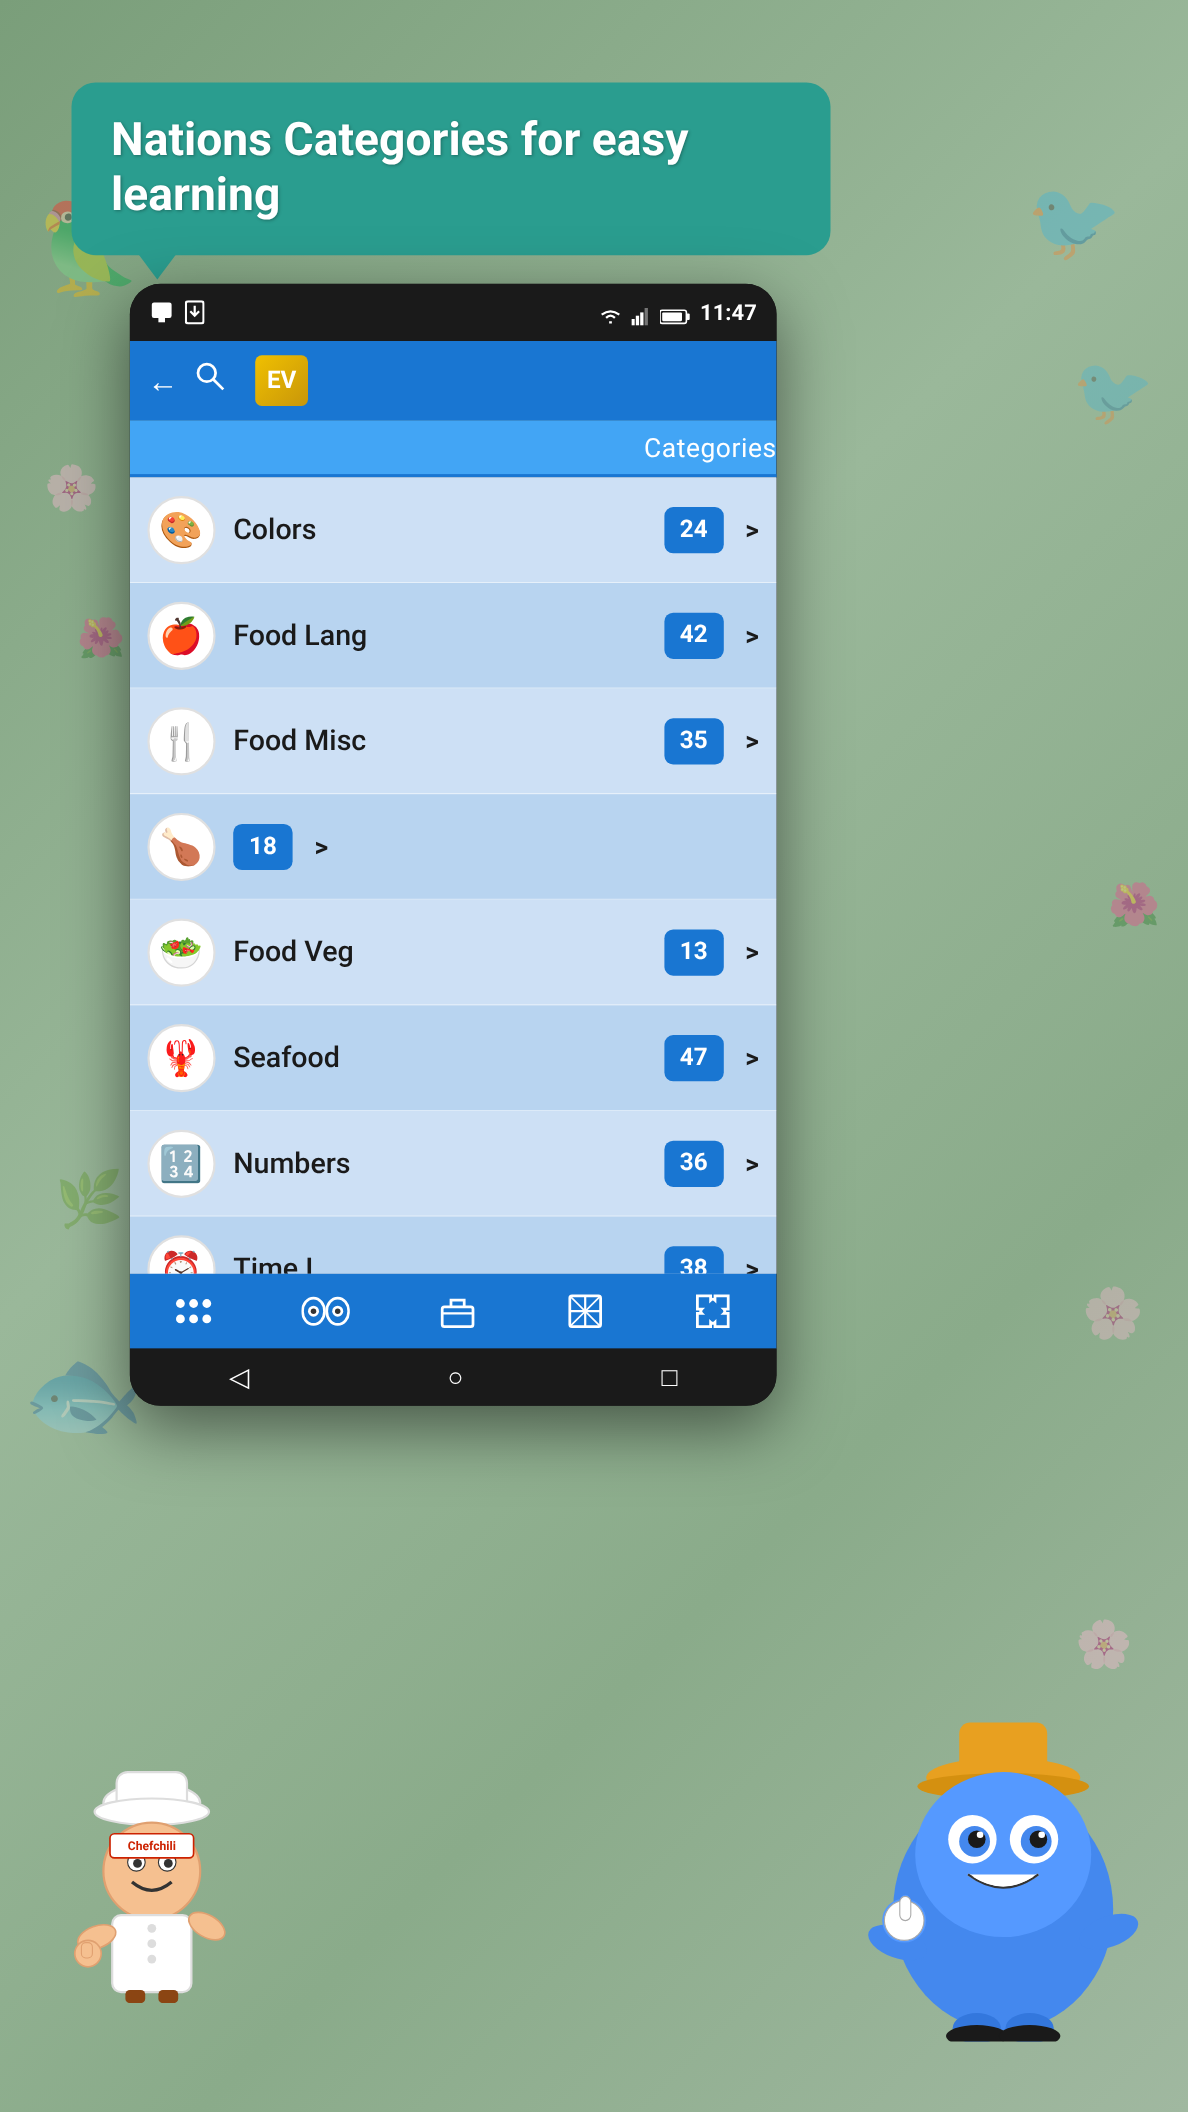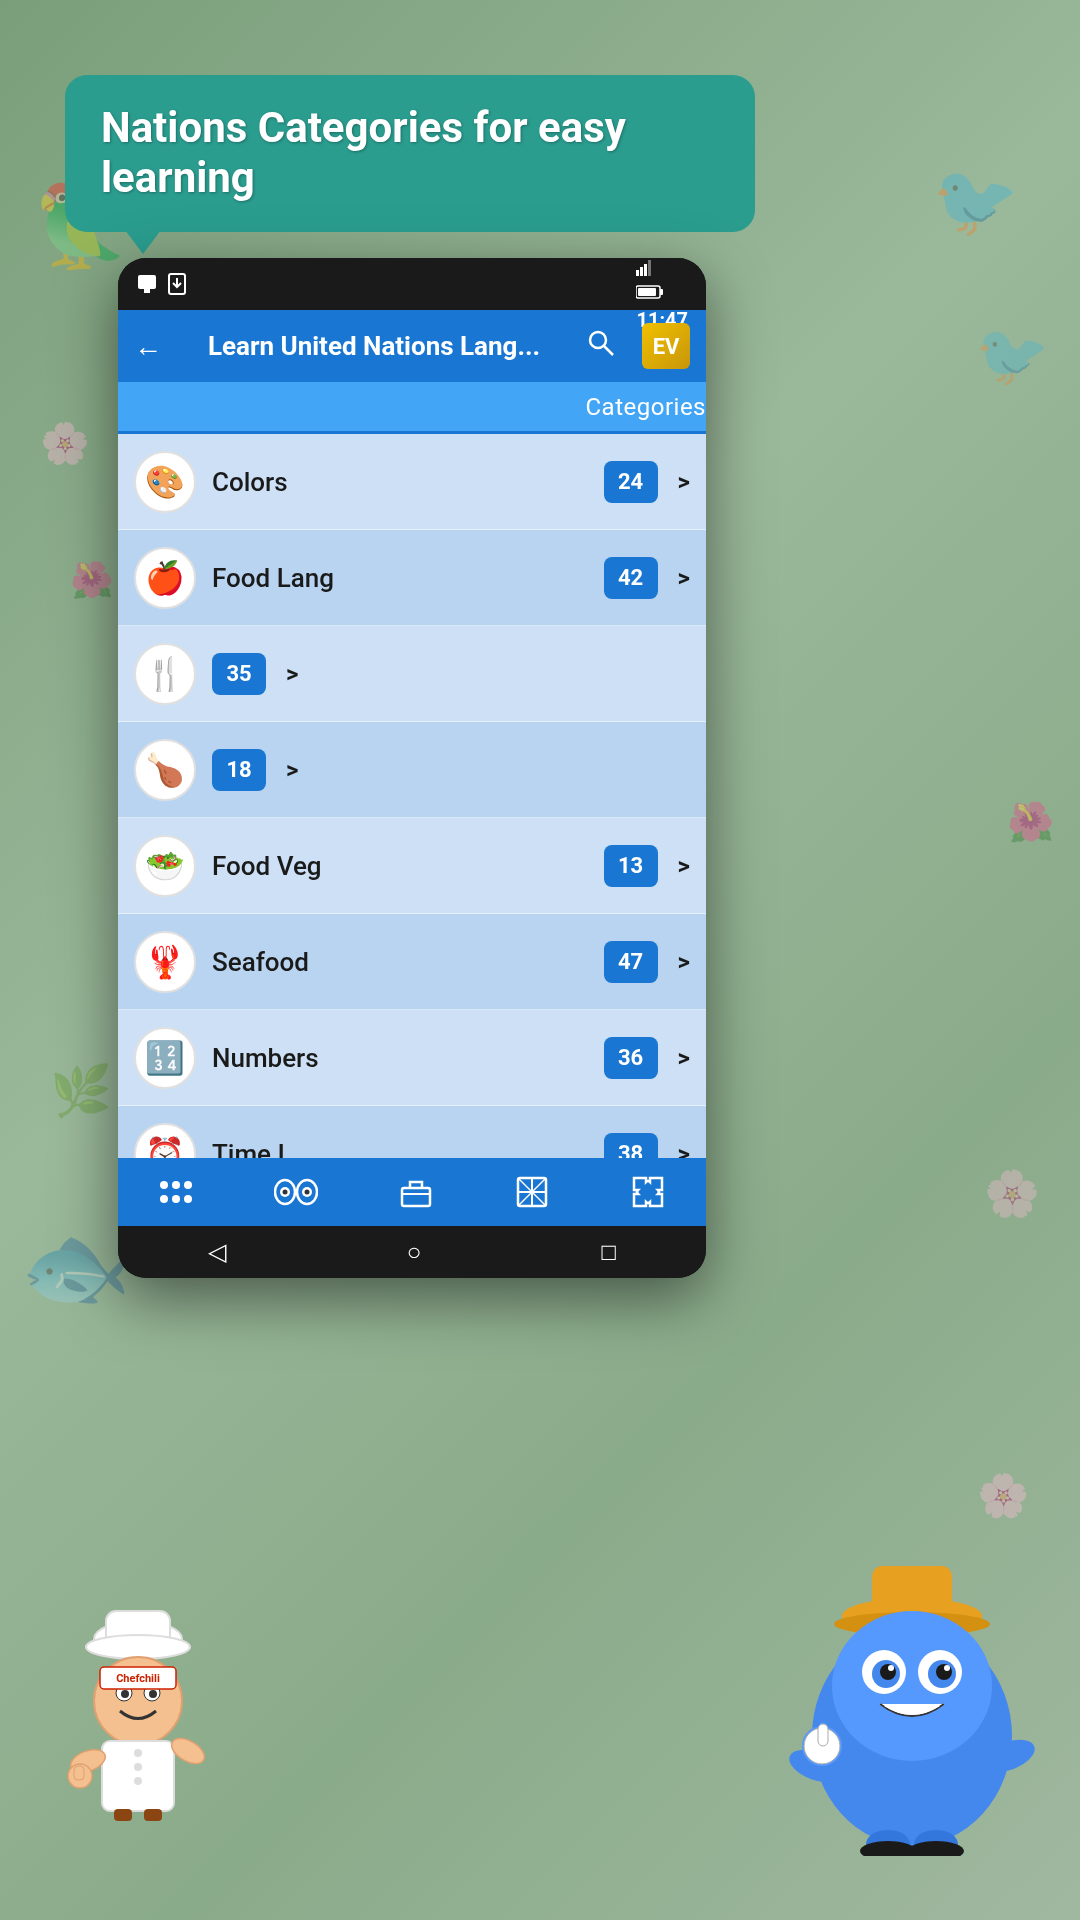--- a/index.html
+++ b/index.html
@@ -75,25 +75,24 @@
       padding: 0 18px;
     }
     .status-bar-left {
       display: flex;
       gap: 10px;
       align-items: center;
     }
     .status-bar-right {
       display: flex;
       gap: 8px;
-      align-items: flex-start;
+      align-items: flex-end;
       color: white;
       font-size: 22px;
       font-weight: bold;
-      flex-direction: column;
     }
 
     
     .app-bar {
       width: 100%;
       height: 72px;
       background: #1976d2;
       display: flex;
       align-items: center;
       padding: 0 16px;
@@ -279,21 +278,20 @@
         <rect x="0" y="2" width="24" height="12" rx="2" fill="none" stroke="white" stroke-width="1.5"></rect>
         <rect x="24" y="5" width="3" height="6" rx="1" fill="white"></rect>
         <rect x="2" y="4" width="18" height="8" rx="1" fill="white"></rect>
       </svg>
       <span style="color:white;font-size:20px;font-weight:bold;">11:47</span>
     </div>
   </div>
 
   <div class="app-bar">
     <span class="app-bar-icon" style="font-size:28px;">←</span>
-    <span class="app-bar-title">Learn United Nations Lang...</span>
     <span class="app-bar-icon">
       <svg width="30" height="30" viewBox="0 0 30 30">
         <circle cx="12" cy="12" r="8" fill="none" stroke="white" stroke-width="2.5"></circle>
         <line x1="18" y1="18" x2="27" y2="27" stroke="white" stroke-width="2.5"></line>
       </svg>
     </span>
     <div style="width:48px;height:46px;background:linear-gradient(135deg,#f0c000,#c8960a);border-radius:6px;display:flex;align-items:center;justify-content:center;margin-left:12px;">
       <span style="color:white;font-size:22px;font-weight:bold;">EV</span>
     </div>
   </div>
@@ -311,20 +309,21 @@
         <span class="item-chevron">&gt;</span>
       </div>
       <div class="list-item">
         <div class="item-icon-circle">🍎</div>
         <span class="item-label">Food Lang</span>
         <div class="item-badge">42</div>
         <span class="item-chevron">&gt;</span>
       </div>
       <div class="list-item">
         <div class="item-icon-circle">🍴</div>
+        <span class="item-label">Food Misc</span>
         <div class="item-badge">35</div>
         <span class="item-chevron">&gt;</span>
       </div>
       <div class="list-item">
         <div class="item-icon-circle">🍗</div>
         <div class="item-badge">18</div>
         <span class="item-chevron">&gt;</span>
       </div>
       <div class="list-item">
         <div class="item-icon-circle">🥗</div>

